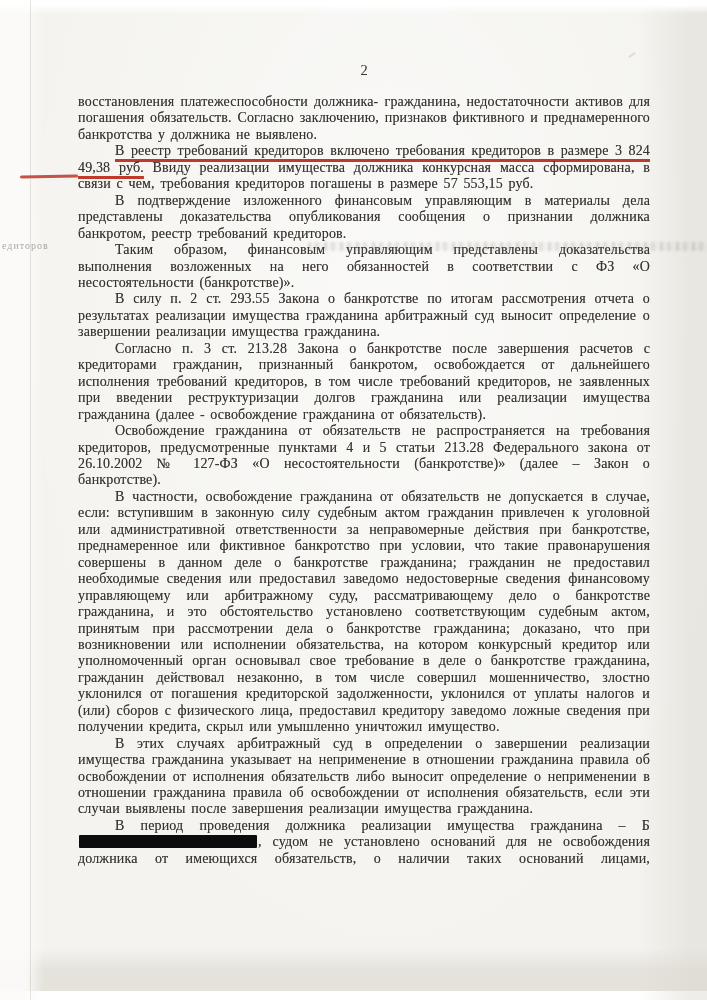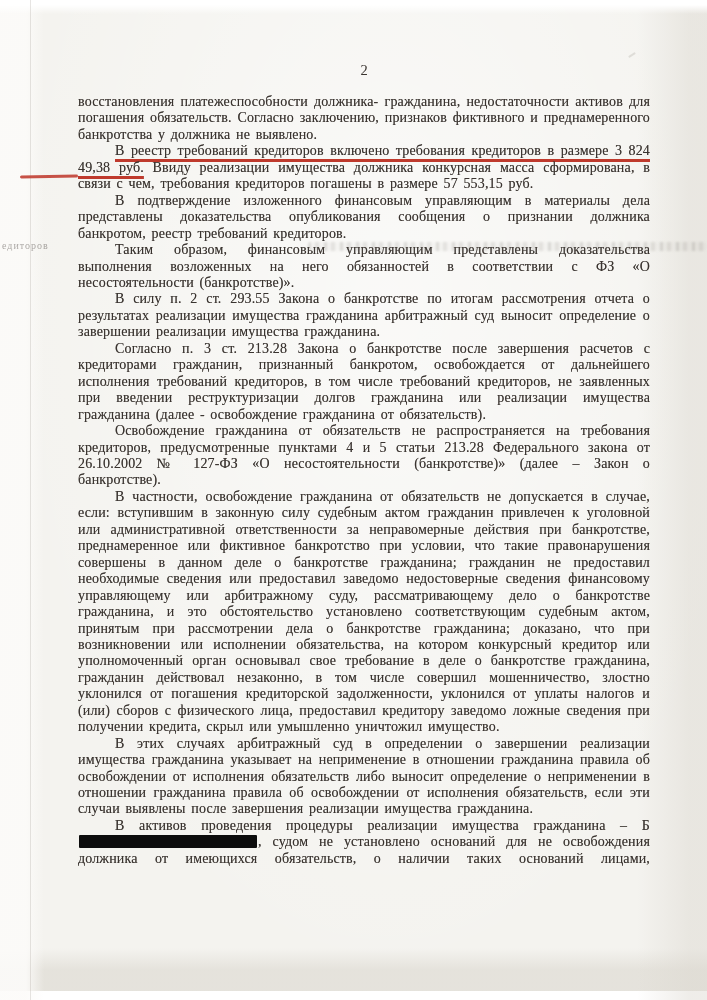--- a/index.html
+++ b/index.html
@@ -73,21 +73,21 @@
     <div id="paragraphs">
         <p class="para no-indent"><span>восстановления платежеспособности должника- гражданина, недостаточности активов для погашения обязательств. Согласно заключению, признаков фиктивного и преднамеренного банкротства у должника не выявлено.</span></p>
         <p class="para"><span class="seg-u">В реестр требований кредиторов включено требования кредиторов в размере 3 824 49,38 руб.</span><span> Ввиду реализации имущества должника конкурсная масса сформирована, в связи с чем, требования кредиторов погашены в размере 57 553,15 руб.</span></p>
         <p class="para"><span>В подтверждение изложенного финансовым управляющим в материалы дела представлены доказательства опубликования сообщения о признании должника банкротом, реестр требований кредиторов.</span></p>
         <p class="para"><span>Таким образом, финансовым управляющим представлены доказательства выполнения возложенных на него обязанностей в соответствии с ФЗ «О несостоятельности (банкротстве)».</span></p>
         <p class="para"><span>В силу п. 2 ст. 293.55 Закона о банкротстве по итогам рассмотрения отчета о результатах реализации имущества гражданина арбитражный суд выносит определение о завершении реализации имущества гражданина.</span></p>
         <p class="para"><span>Согласно п. 3 ст. 213.28 Закона о банкротстве после завершения расчетов с кредиторами гражданин, признанный банкротом, освобождается от дальнейшего исполнения требований кредиторов, в том числе требований кредиторов, не заявленных при введении реструктуризации долгов гражданина или реализации имущества гражданина (далее - освобождение гражданина от обязательств).</span></p>
         <p class="para"><span>Освобождение гражданина от обязательств не распространяется на требования кредиторов, предусмотренные пунктами 4 и 5 статьи 213.28 Федерального закона от 26.10.2002 № 127-ФЗ «О несостоятельности (банкротстве)» (далее – Закон о банкротстве).</span></p>
         <p class="para"><span>В частности, освобождение гражданина от обязательств не допускается в случае, если: вступившим в законную силу судебным актом гражданин привлечен к уголовной или административной ответственности за неправомерные действия при банкротстве, преднамеренное или фиктивное банкротство при условии, что такие правонарушения совершены в данном деле о банкротстве гражданина; гражданин не предоставил необходимые сведения или предоставил заведомо недостоверные сведения финансовому управляющему или арбитражному суду, рассматривающему дело о банкротстве гражданина, и это обстоятельство установлено соответствующим судебным актом, принятым при рассмотрении дела о банкротстве гражданина; доказано, что при возникновении или исполнении обязательства, на котором конкурсный кредитор или уполномоченный орган основывал свое требование в деле о банкротстве гражданина, гражданин действовал незаконно, в том числе совершил мошенничество, злостно уклонился от погашения кредиторской задолженности, уклонился от уплаты налогов и (или) сборов с физического лица, предоставил кредитору заведомо ложные сведения при получении кредита, скрыл или умышленно уничтожил имущество.</span></p>
         <p class="para"><span>В этих случаях арбитражный суд в определении о завершении реализации имущества гражданина указывает на неприменение в отношении гражданина правила об освобождении от исполнения обязательств либо выносит определение о неприменении в отношении гражданина правила об освобождении от исполнения обязательств, если эти случаи выявлены после завершения реализации имущества гражданина.</span></p>
-        <p class="para"><span>В активов проведения процедуры реализации имущества гражданина – Б</span><span class="seg-redaction" style="background: rgb(12, 12, 12);"></span><span>, судом не установлено оснований для не освобождения должника от имеющихся обязательств, о наличии таких оснований лицами,</span></p>
+        <p class="para"><span>В период проведения должника реализации имущества гражданина – Б</span><span class="seg-redaction" style="background: rgb(12, 12, 12);"></span><span>, судом не установлено оснований для не освобождения должника от имеющихся обязательств, о наличии таких оснований лицами,</span></p>
       </div>
   </div>
 
   <div class="pen-overshoot" id="pen-overshoot" style="top: 175.312px; left: 20px;"></div>
 
   <div class="bleed">
     <span class="bleed-left">едиторов</span>
     <span class="bleed-smudge"></span>
   </div>
 

